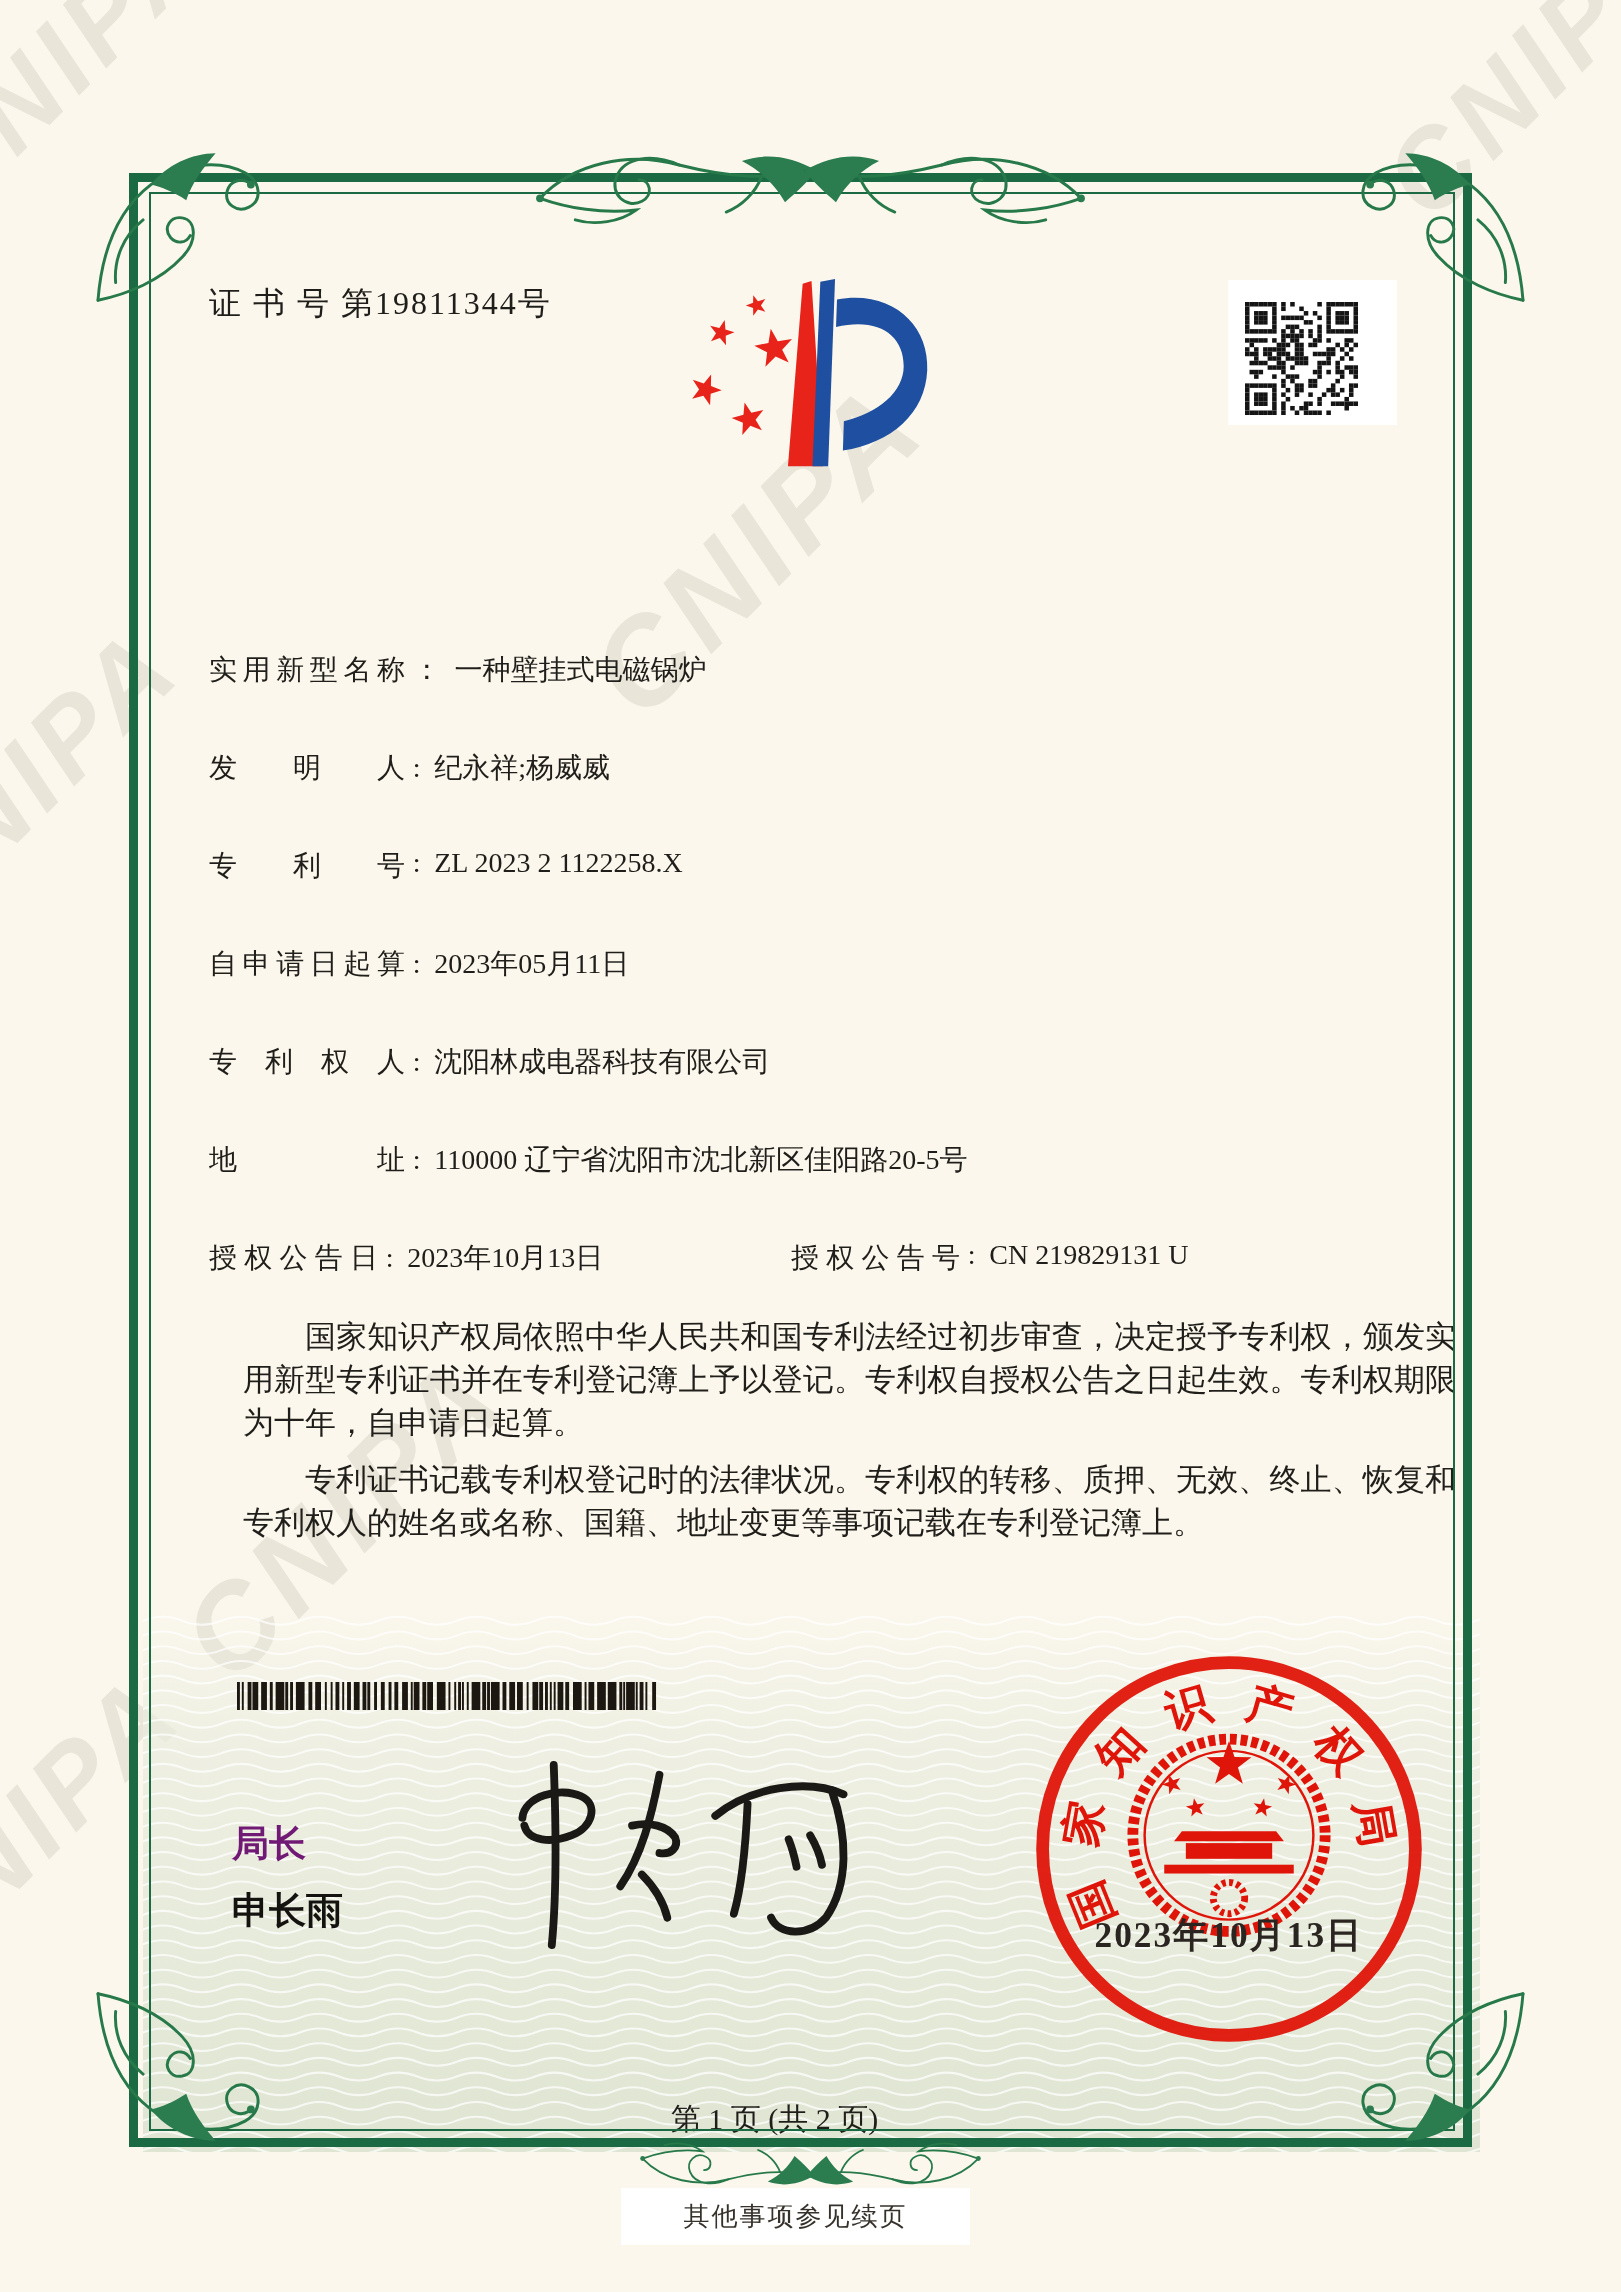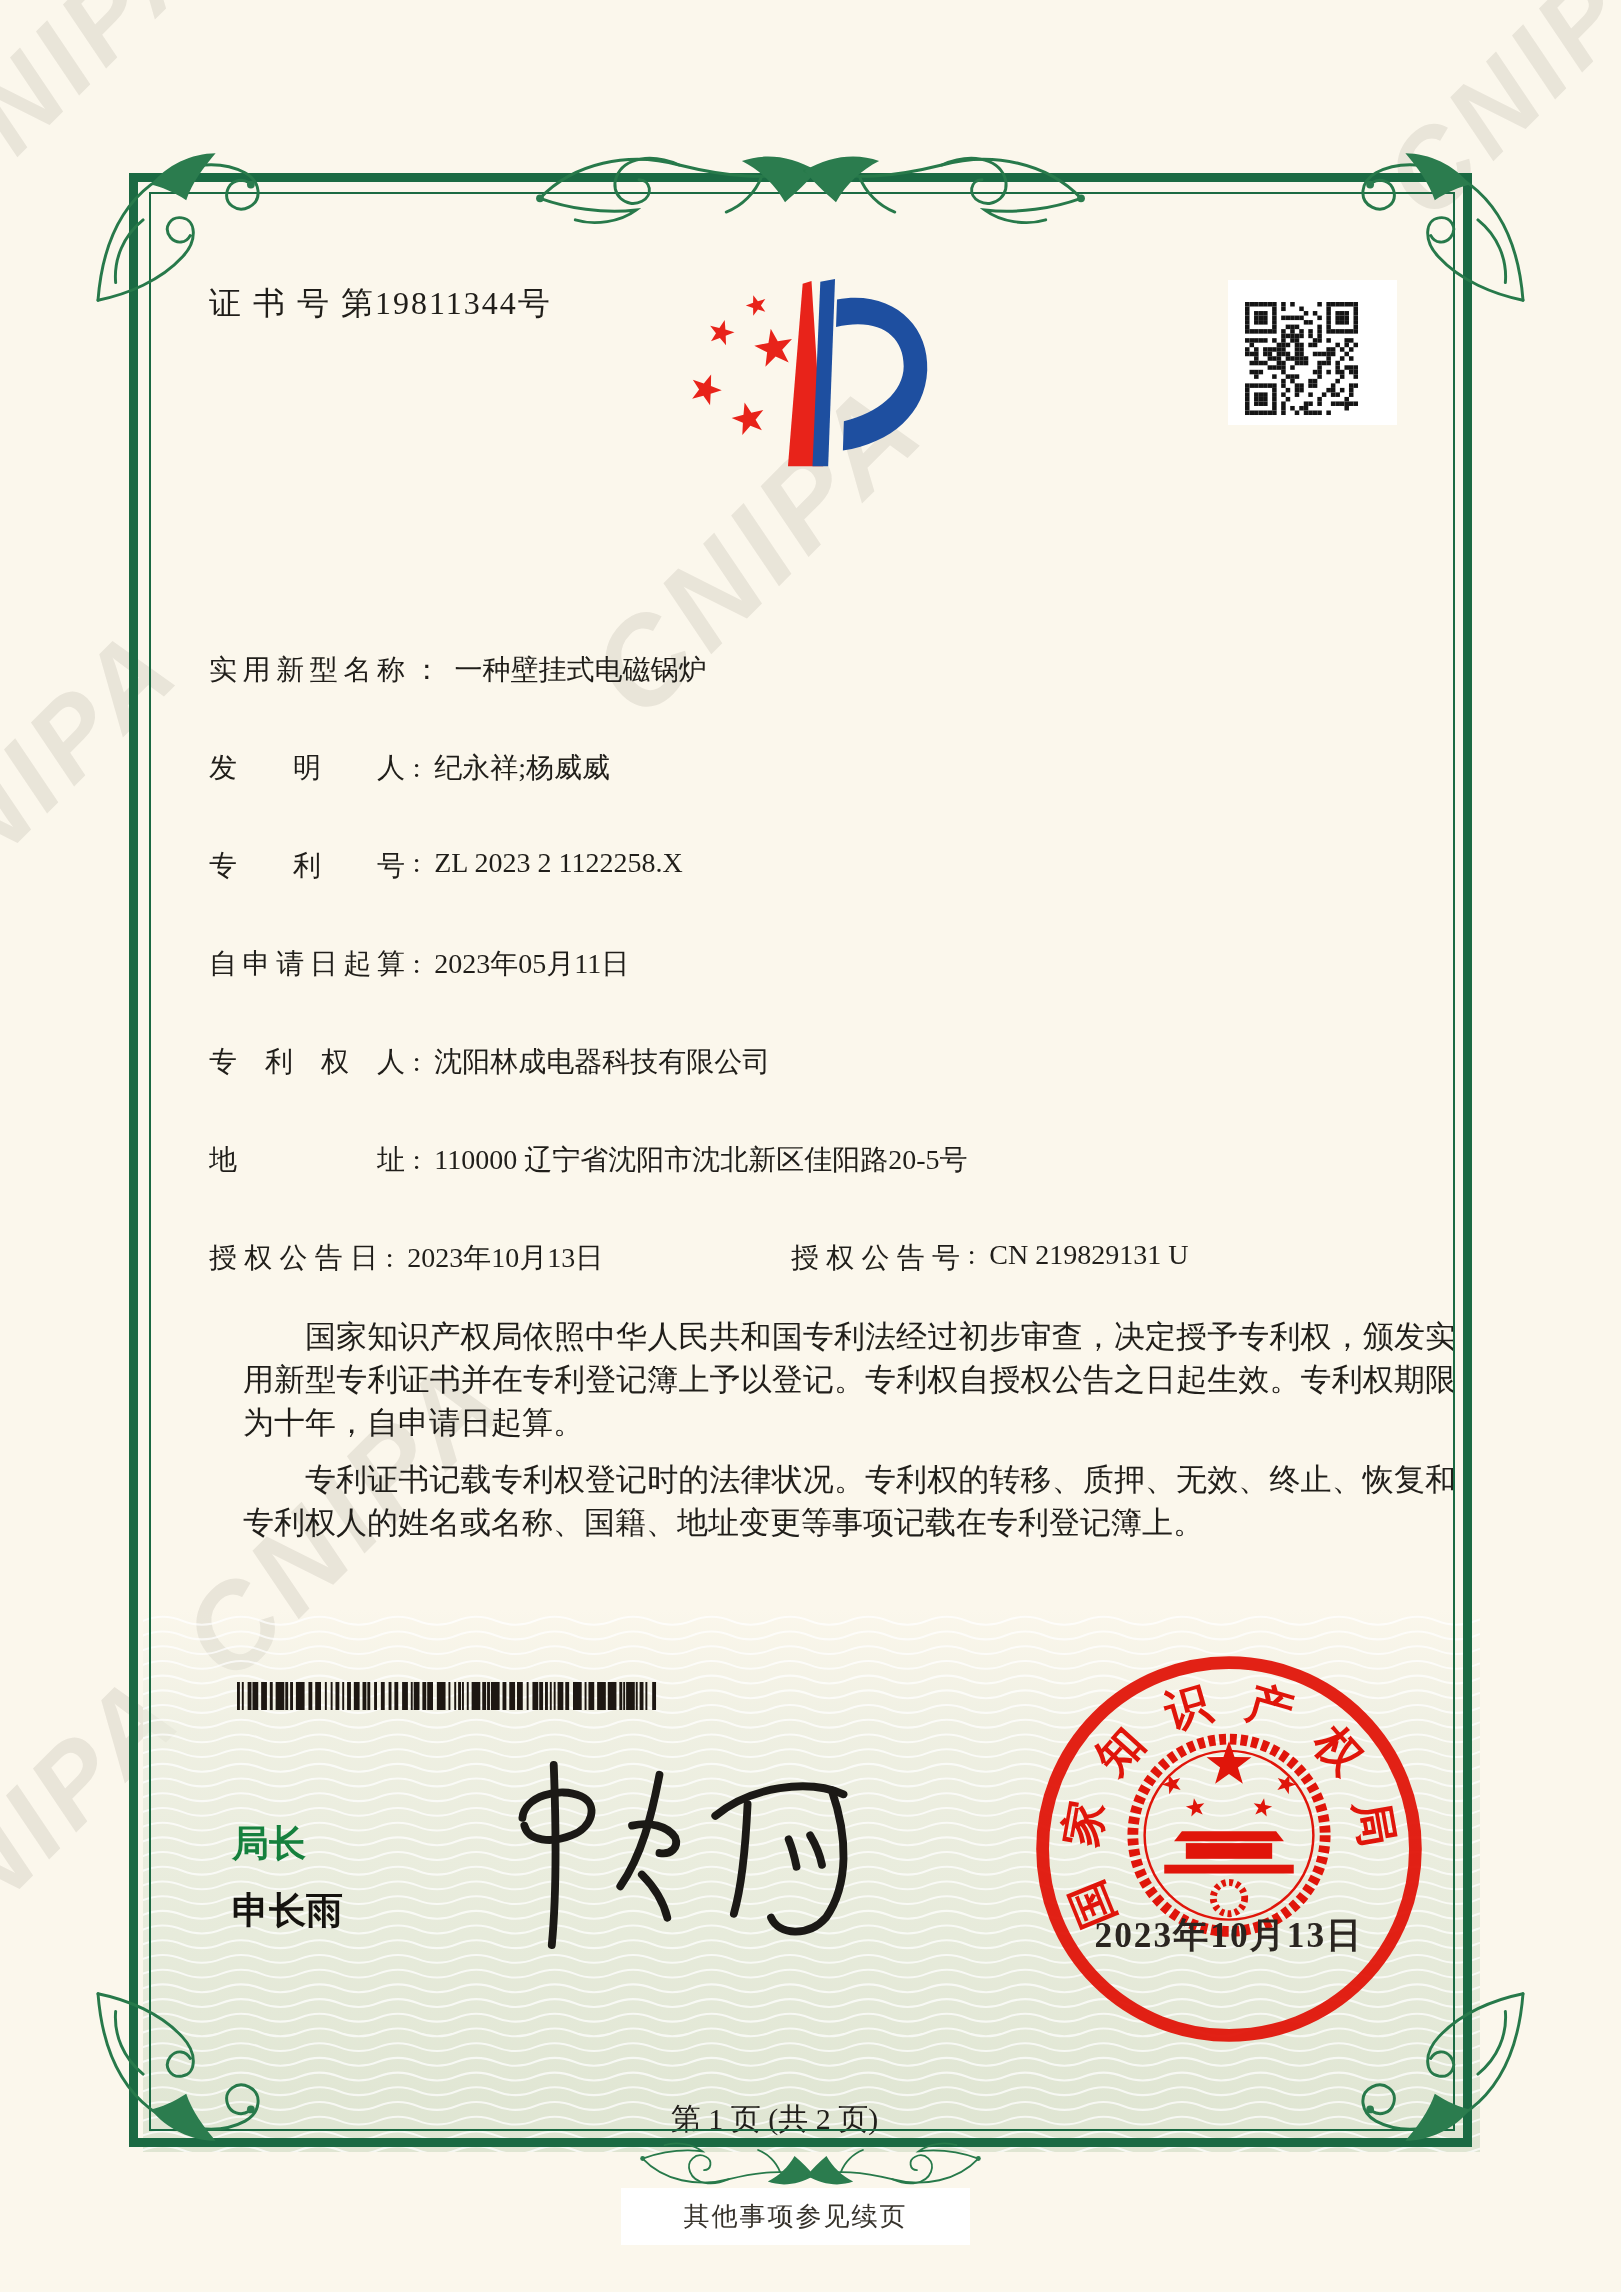--- a/index.html
+++ b/index.html
@@ -37,21 +37,21 @@
   .flabel.narrow{width:169px;}
   .fsep{display:inline-block;margin:0 13.7px 0 7.8px;}
   .gpair{position:absolute;left:582px;top:0;white-space:nowrap;}
   
   .paras{position:absolute;left:243px;top:1315px;width:1213px;z-index:2;}
   .paras p{margin:0 0 13.7px 0;font-size:31px;line-height:43px;text-indent:2em;text-align:justify;}
   
   .barcode{position:absolute;left:234px;top:1682px;z-index:2;}
   .barcode rect{fill:#1d1712;}
   
-  .signer-title{position:absolute;left:232px;top:1819px;font:700 37px "Liberation Sans","DejaVu Sans",sans-serif;z-index:3;color:#15803d;}
+  .signer-title{position:absolute;left:232px;top:1819px;font:700 37px "Liberation Sans","DejaVu Sans",sans-serif;z-index:3;color:#701a75;}
   .signer-name{position:absolute;left:232px;top:1886px;font:700 37px "Liberation Sans","DejaVu Sans",sans-serif;z-index:3;color:#15130f;}
   .signature{position:absolute;left:495px;top:1757px;z-index:3;}
   .signature path{fill:none;stroke:#1b1916;stroke-width:8;stroke-linecap:round;stroke-linejoin:round;}
   
   .seal{position:absolute;left:1021px;top:1641px;z-index:4;}
   .seal .red{fill:#e0150a;}
   .seal text.ring{font:700 46px "Liberation Serif","DejaVu Serif",serif;fill:#e0150a;}
   .seal text.sdate{font:700 36px "Liberation Serif","DejaVu Serif",serif;fill:#2a2520;letter-spacing:2px;}
   
   .page-no{position:absolute;left:0;top:2099px;width:1549px;text-align:center;font-size:30px;z-index:2;}

